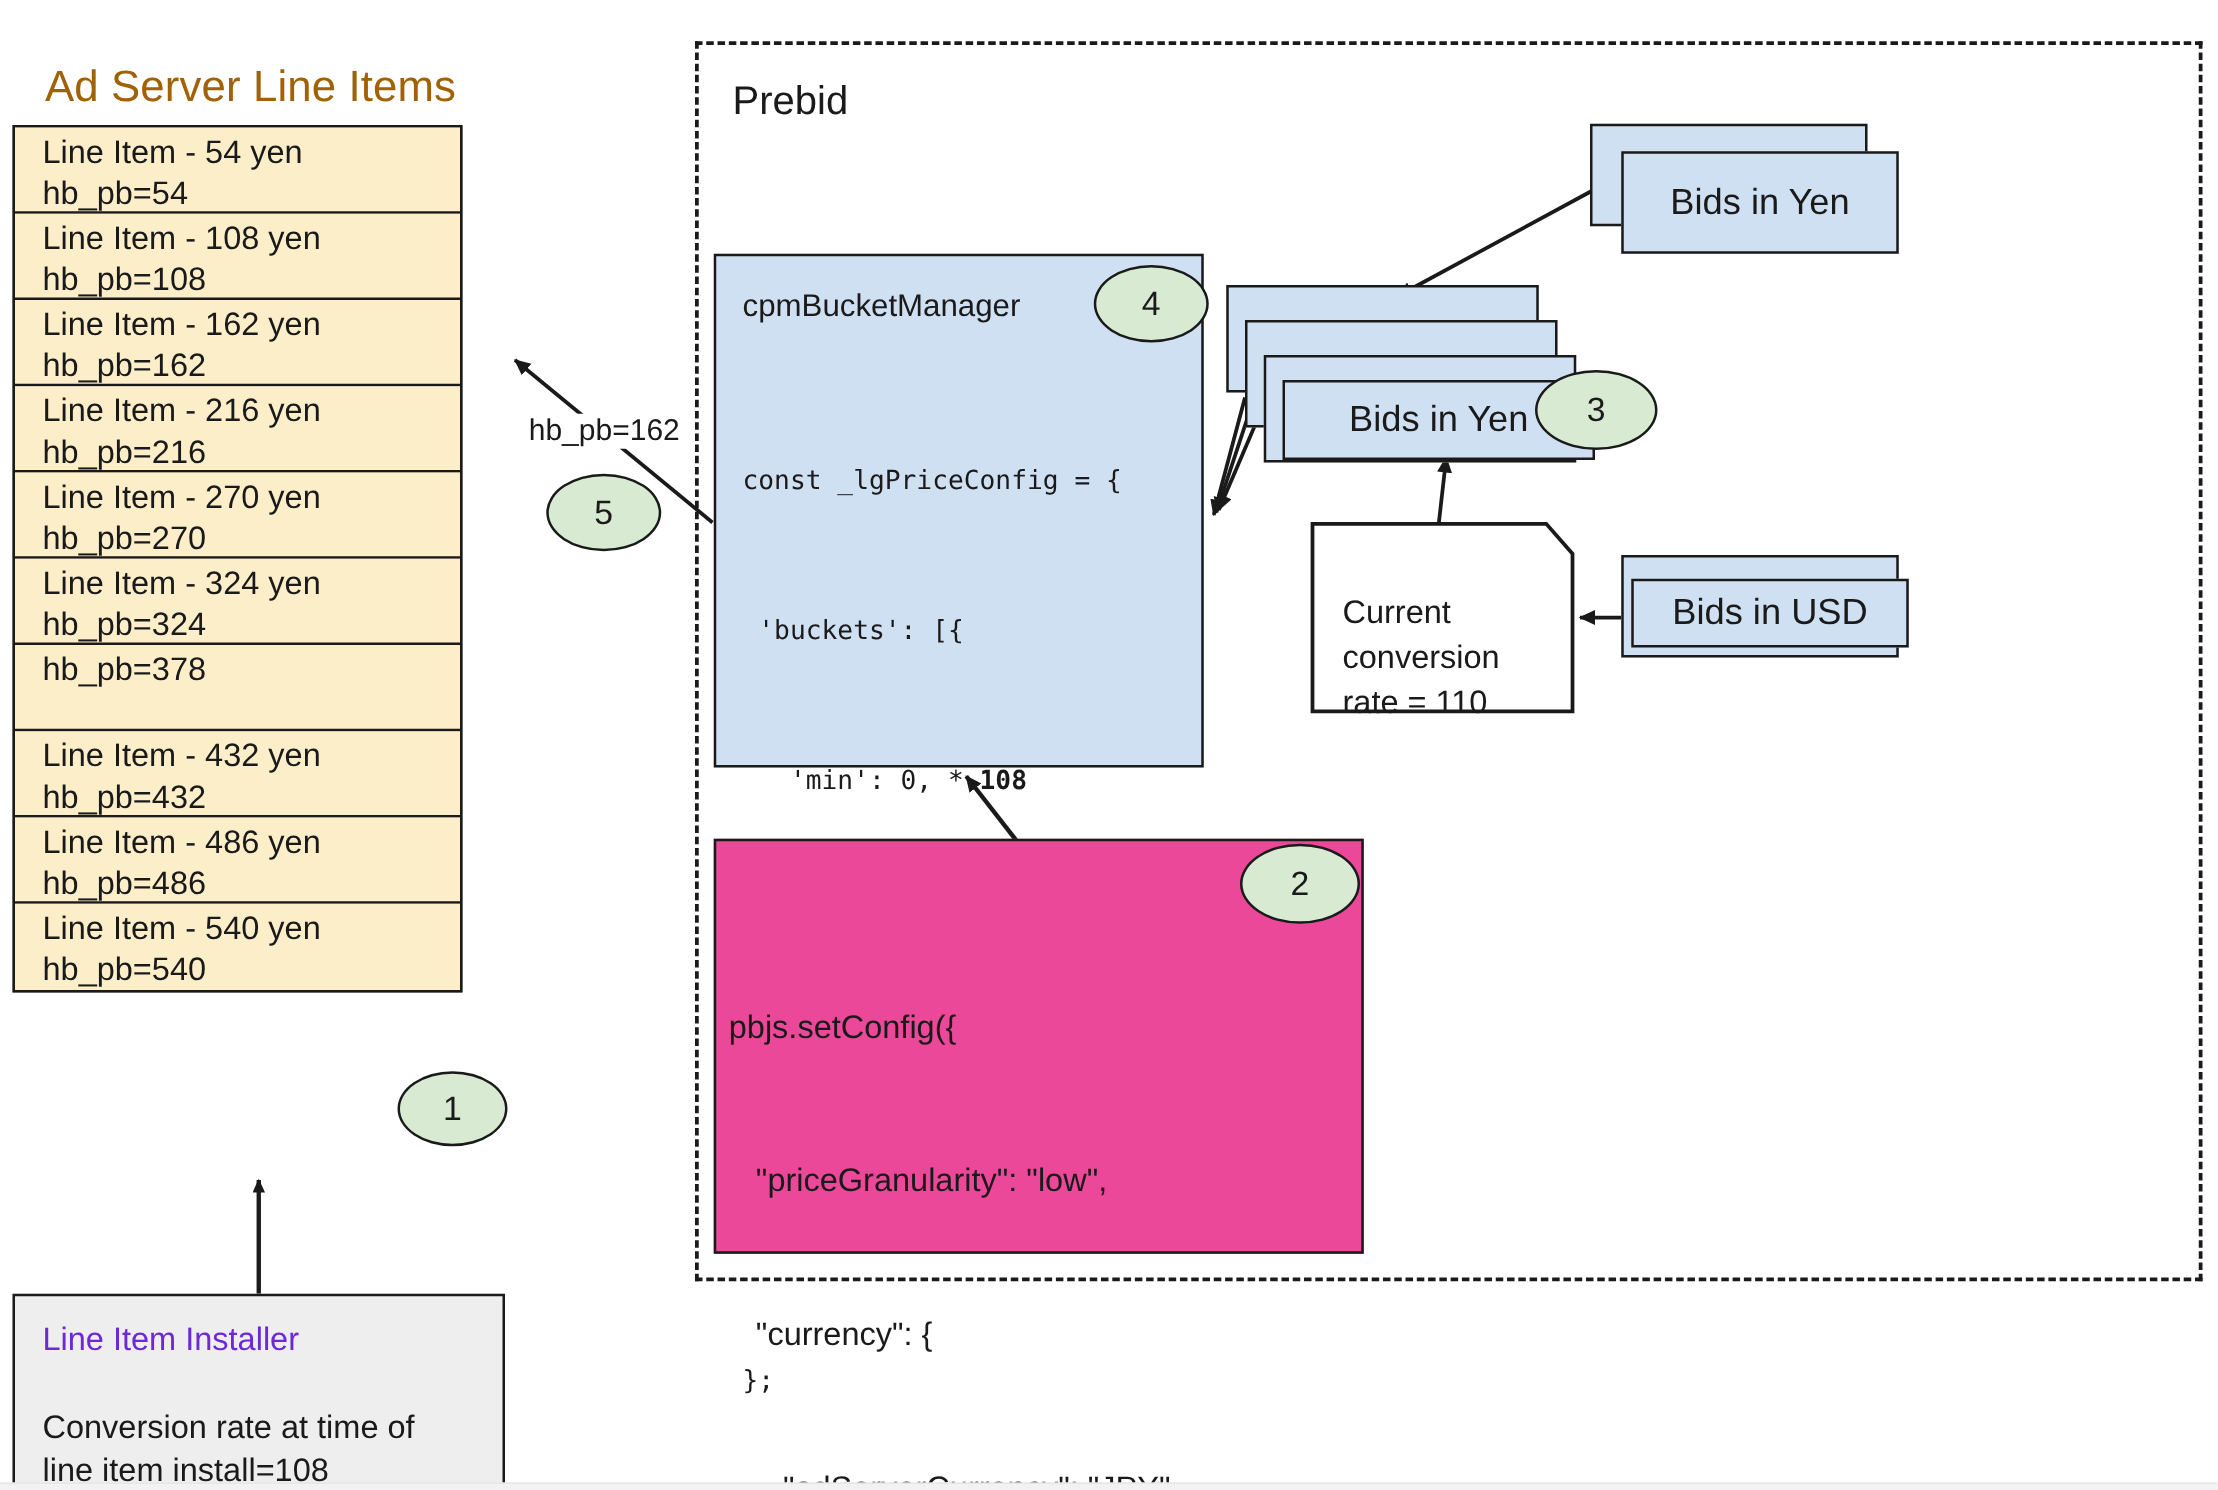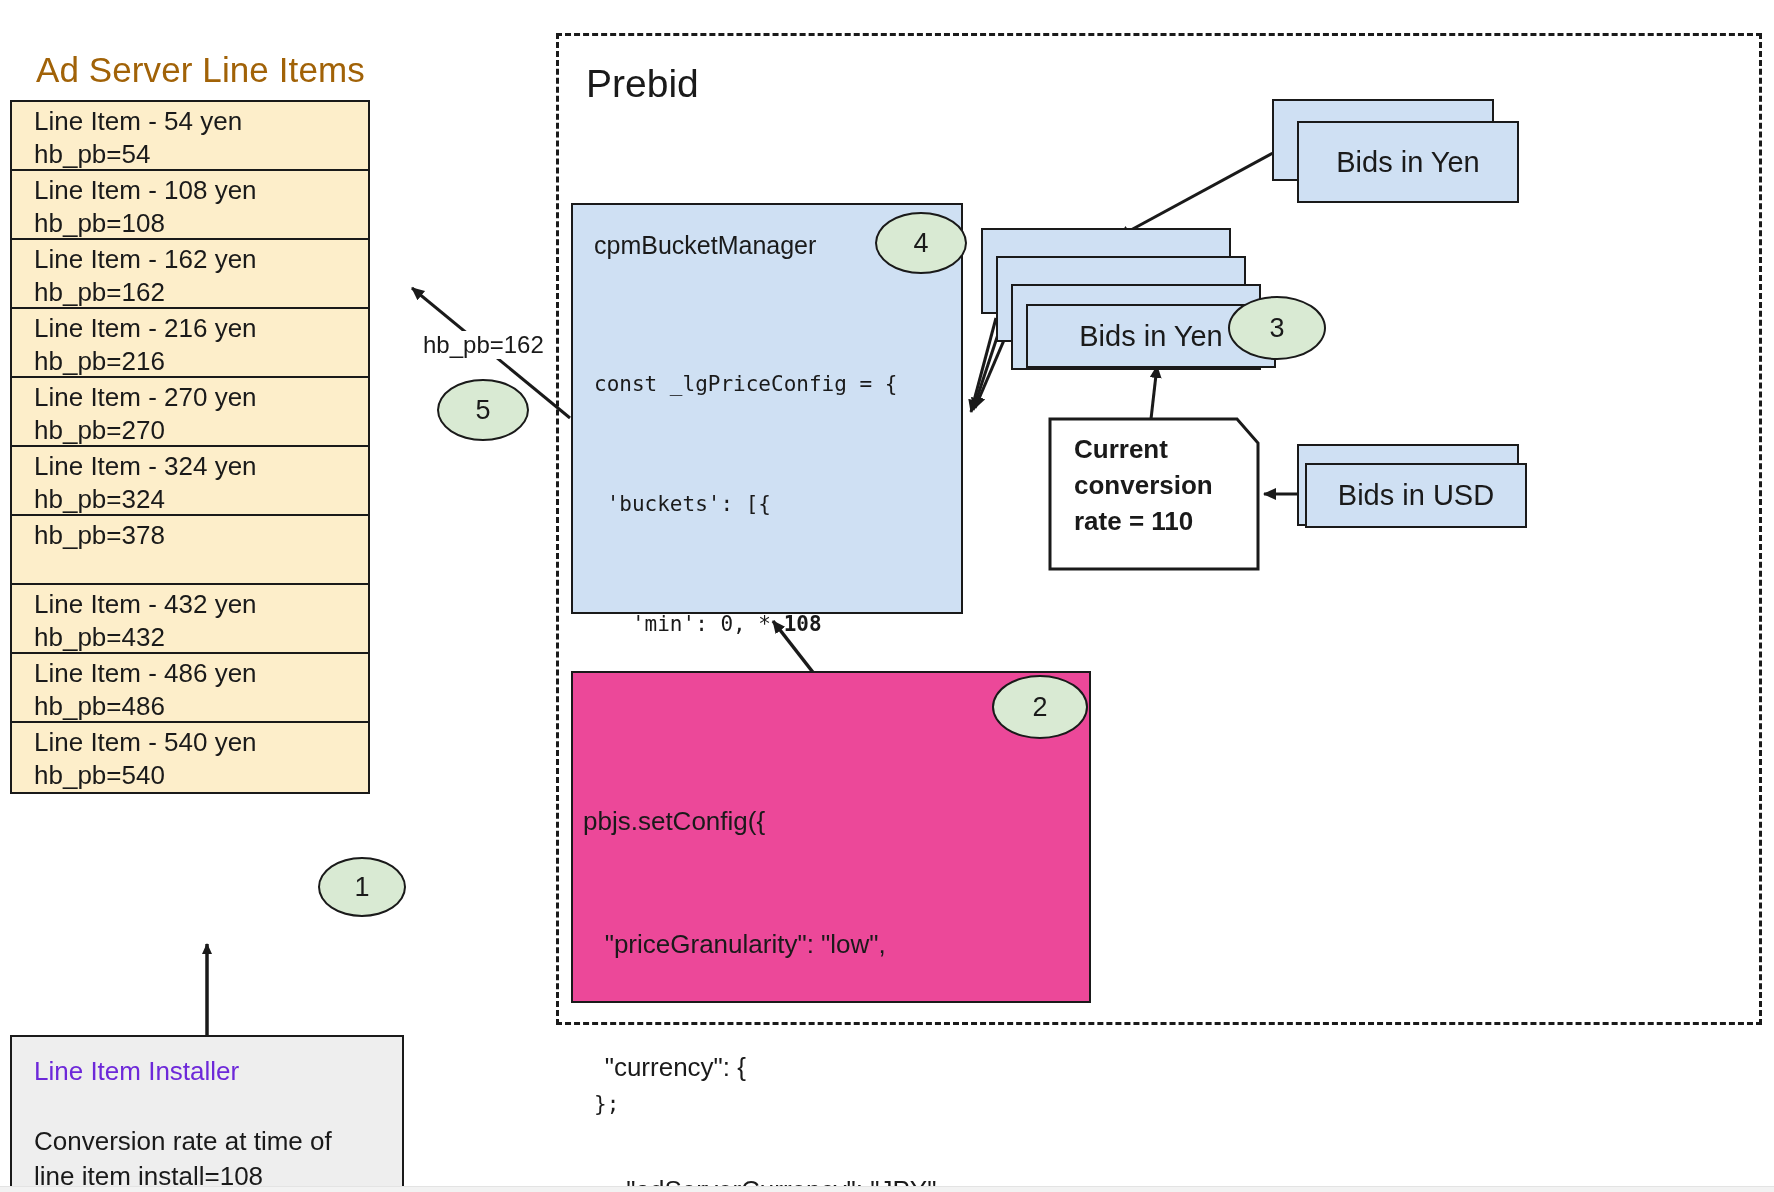--- a/index.html
+++ b/index.html
@@ -69,21 +69,21 @@
 
   
   #prebid-container {
     left: 556px; top: 33px;
     width: 1206px; height: 992px;
     border: 3px dashed #1a1a1a;
     box-sizing: border-box;
   }
   #prebid-title {
     left: 586px; top: 62px;
-    font-size: 39px;
+    font-size: 32px;
     color: #1a1a1a;
   }
 
   
   #cpm-box {
     left: 571px; top: 203px;
     width: 392px; height: 411px;
     background: #cfe0f3;
     border: 2.5px solid #1a1a1a;
     box-sizing: border-box;
@@ -130,22 +130,22 @@
   .card .lbl {
     font-size: 29px;
     color: #1a1a1a;
     white-space: nowrap;
     text-align: center;
     line-height: 1;
   }
 
   
   #conv-note {
-    left: 1050px; top: 401px;
-    width: 208px; height: 124px; font-weight: bold;
+    left: 1050px; top: 441px;
+    width: 208px; height: 124px;
   }
   #conv-note .txt {
     position: absolute;
     left: 24px; top: 30px;
     font-size: 26px;
     line-height: 36px;
     color: #1a1a1a;
   }
 
   
@@ -305,20 +305,20 @@
 
 <div class="abs" id="conv-note">
   <div class="txt">
     <div>Current</div>
     <div>conversion</div>
     <div>rate = 110</div>
   </div>
 </div>
 
 <div class="abs card" style="left:1297px; top:444px; width:222px; height:82px;"></div>
-<div class="abs card" style="left:1305px; top:463px; width:222px; height:65px; display:flex; align-items:center; justify-content:center;">
+<div class="abs card" style="left:1305px; top:463px; width:222px; height:55px; display:flex; align-items:center; justify-content:center;">
   <span class="lbl">Bids in USD</span>
 </div>
 
 <div class="abs edge-label" style="left:423px; top:331px;">hb_pb=162</div>
 <div class="abs badge" style="left:437px; top:379px; width:92px; height:62px;">5</div>
 
 <div class="abs" id="page-bottom-rule"></div>
 
 </body></html>

